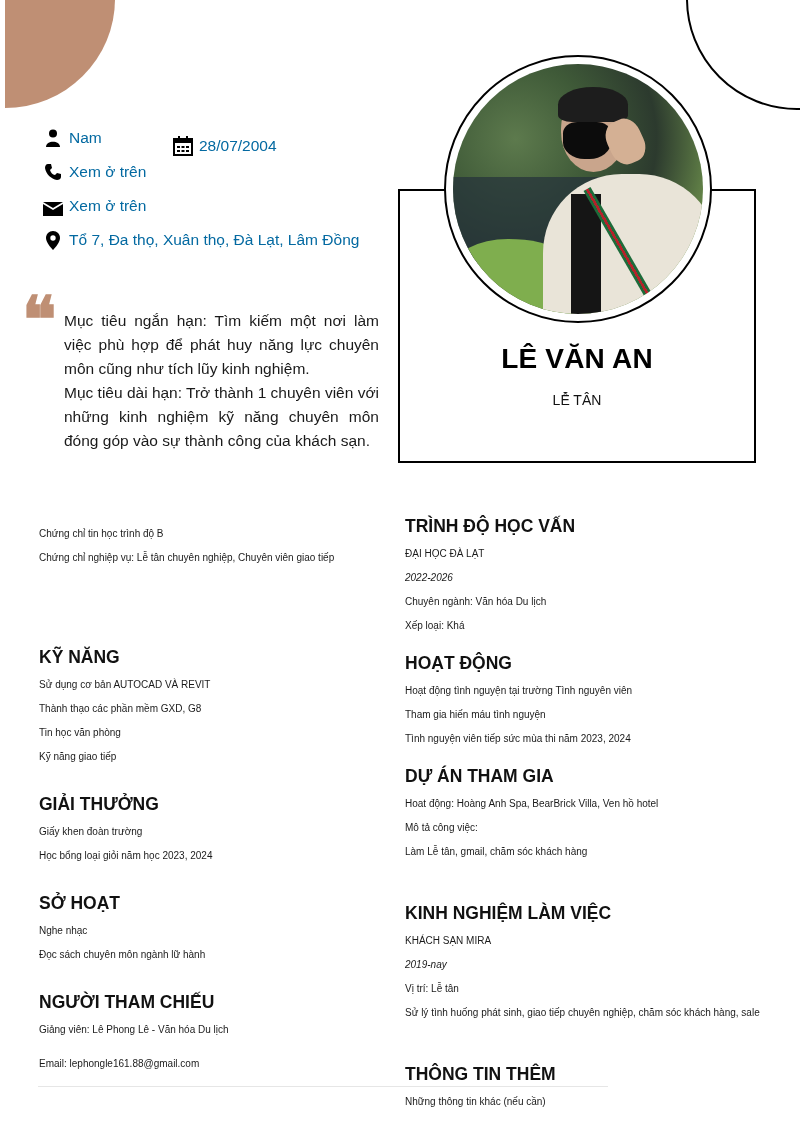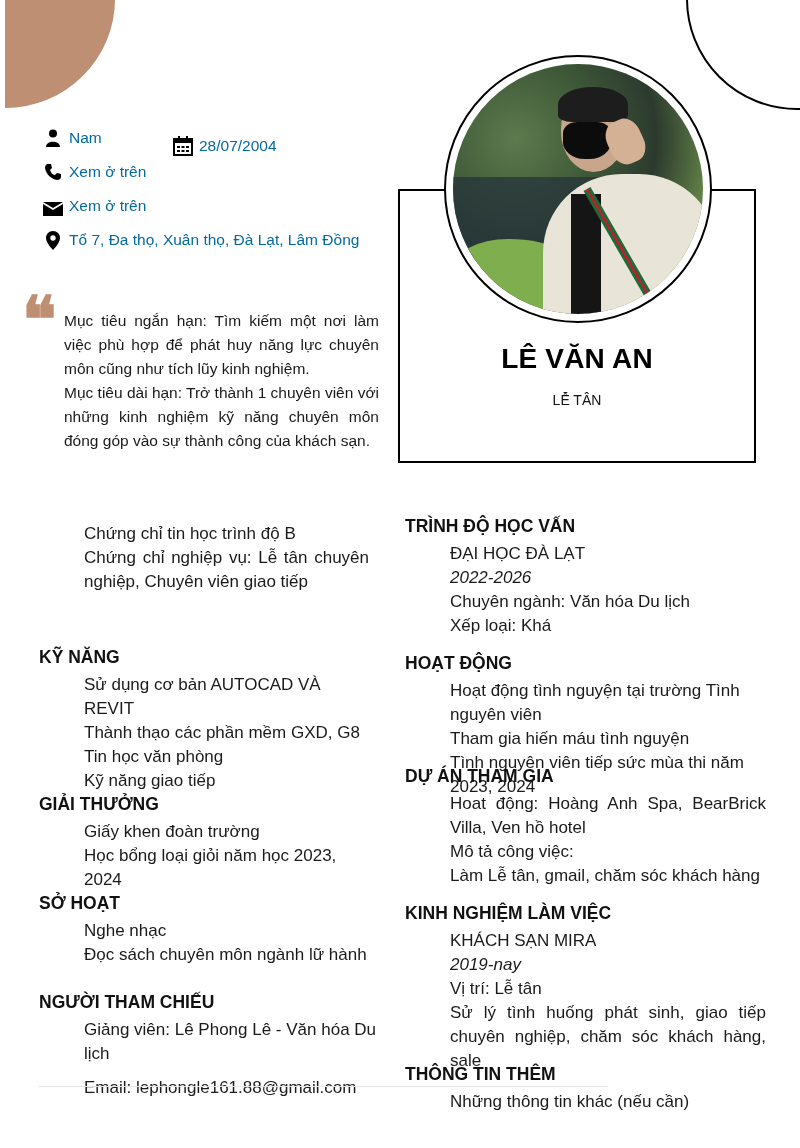--- a/index.html
+++ b/index.html
@@ -55,21 +55,21 @@
       position: absolute; left: 398px; top: 333px; width: 358px; text-align: center;
       font-size: 28px; font-weight: bold; color: #000; letter-spacing: 0.2px; line-height: 52px;
     }
     .job-title {
       position: absolute; left: 398px; top: 392px; width: 358px; text-align: center;
       font-size: 14px; color: #111;
     }
 
     .section { position: absolute; }
     .section h2 { font-size: 17.5px; font-weight: bold; color: #111; line-height: 24px; margin-bottom: 4px; }
-    .section p { font-size: 17px; line-height: 24px; color: #1a1a1a; margin-left: 45px; }
+    .section p { font-size: 10px; line-height: 24px; color: #1a1a1a; }
     .section p.bold { font-weight: normal; }
     .section p.italic { font-style: italic; }
     .section p.justify { text-align: justify; }
 
     .col-left { left: 39px; width: 330px; }
     .col-right { left: 405px; width: 361px; }
 
     .divider { position: absolute; left: 38px; top: 1086px; width: 570px; height: 1px; background: #e6e6e6; }
   </style>
 </head>

